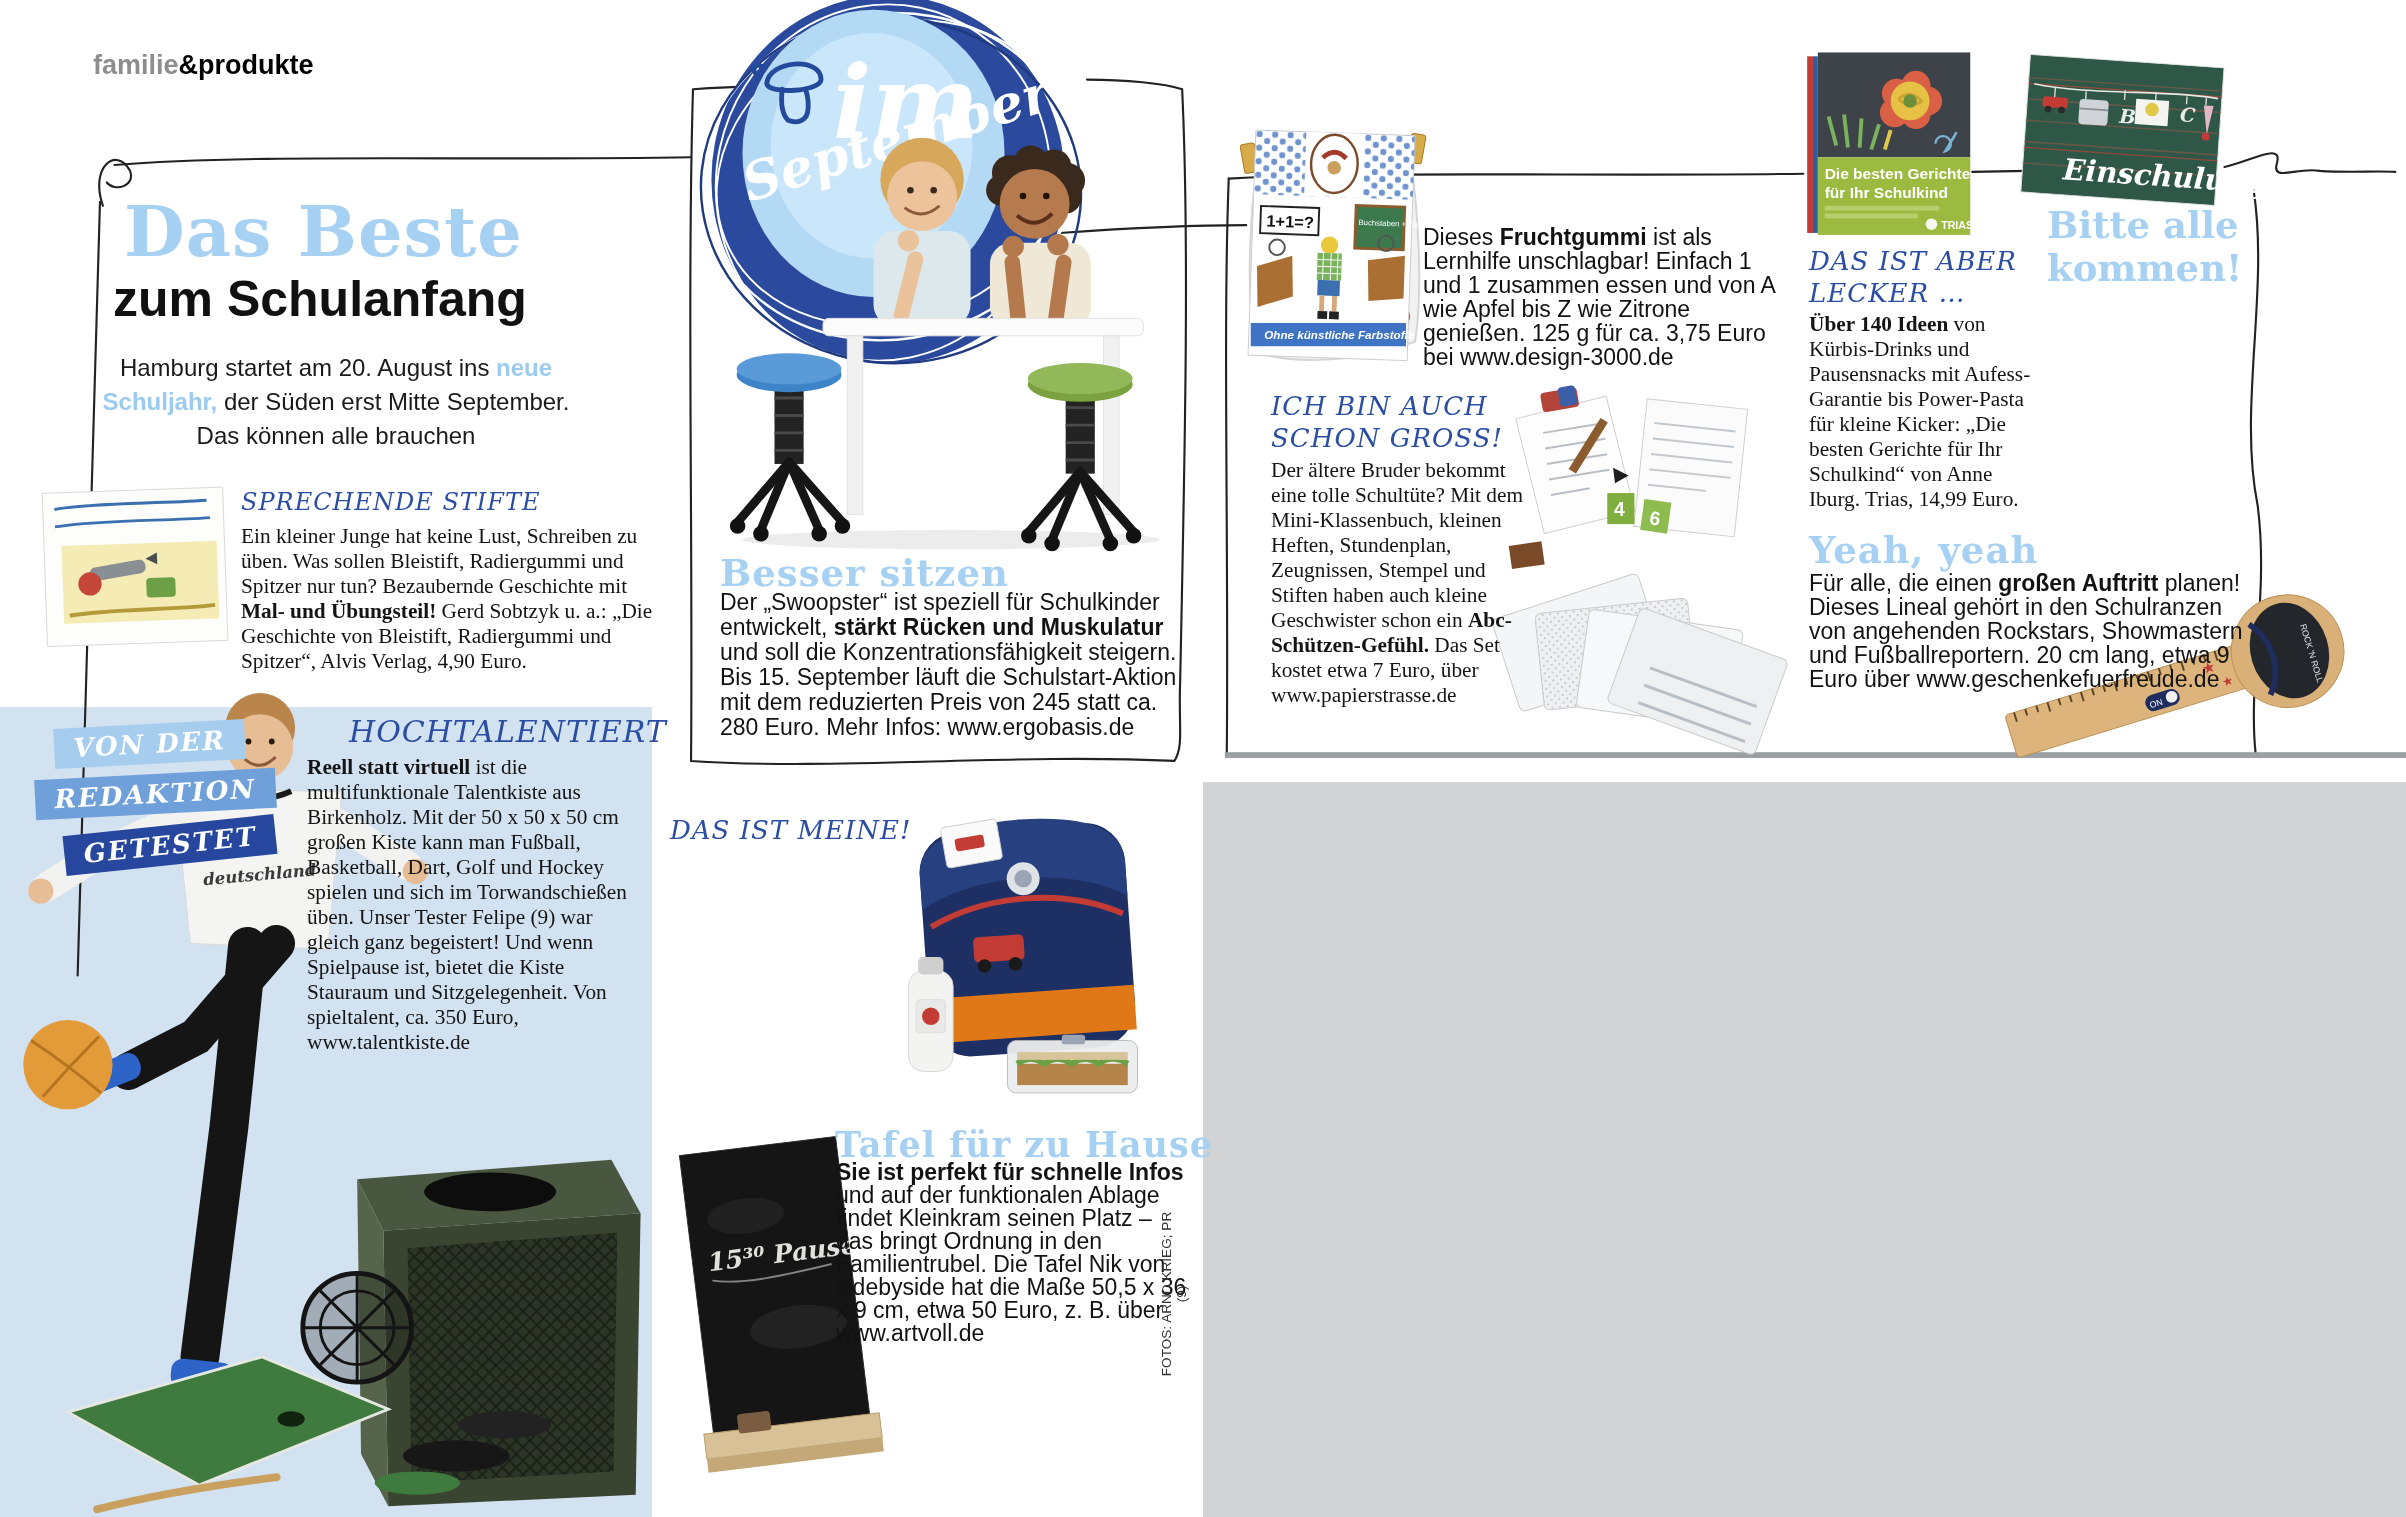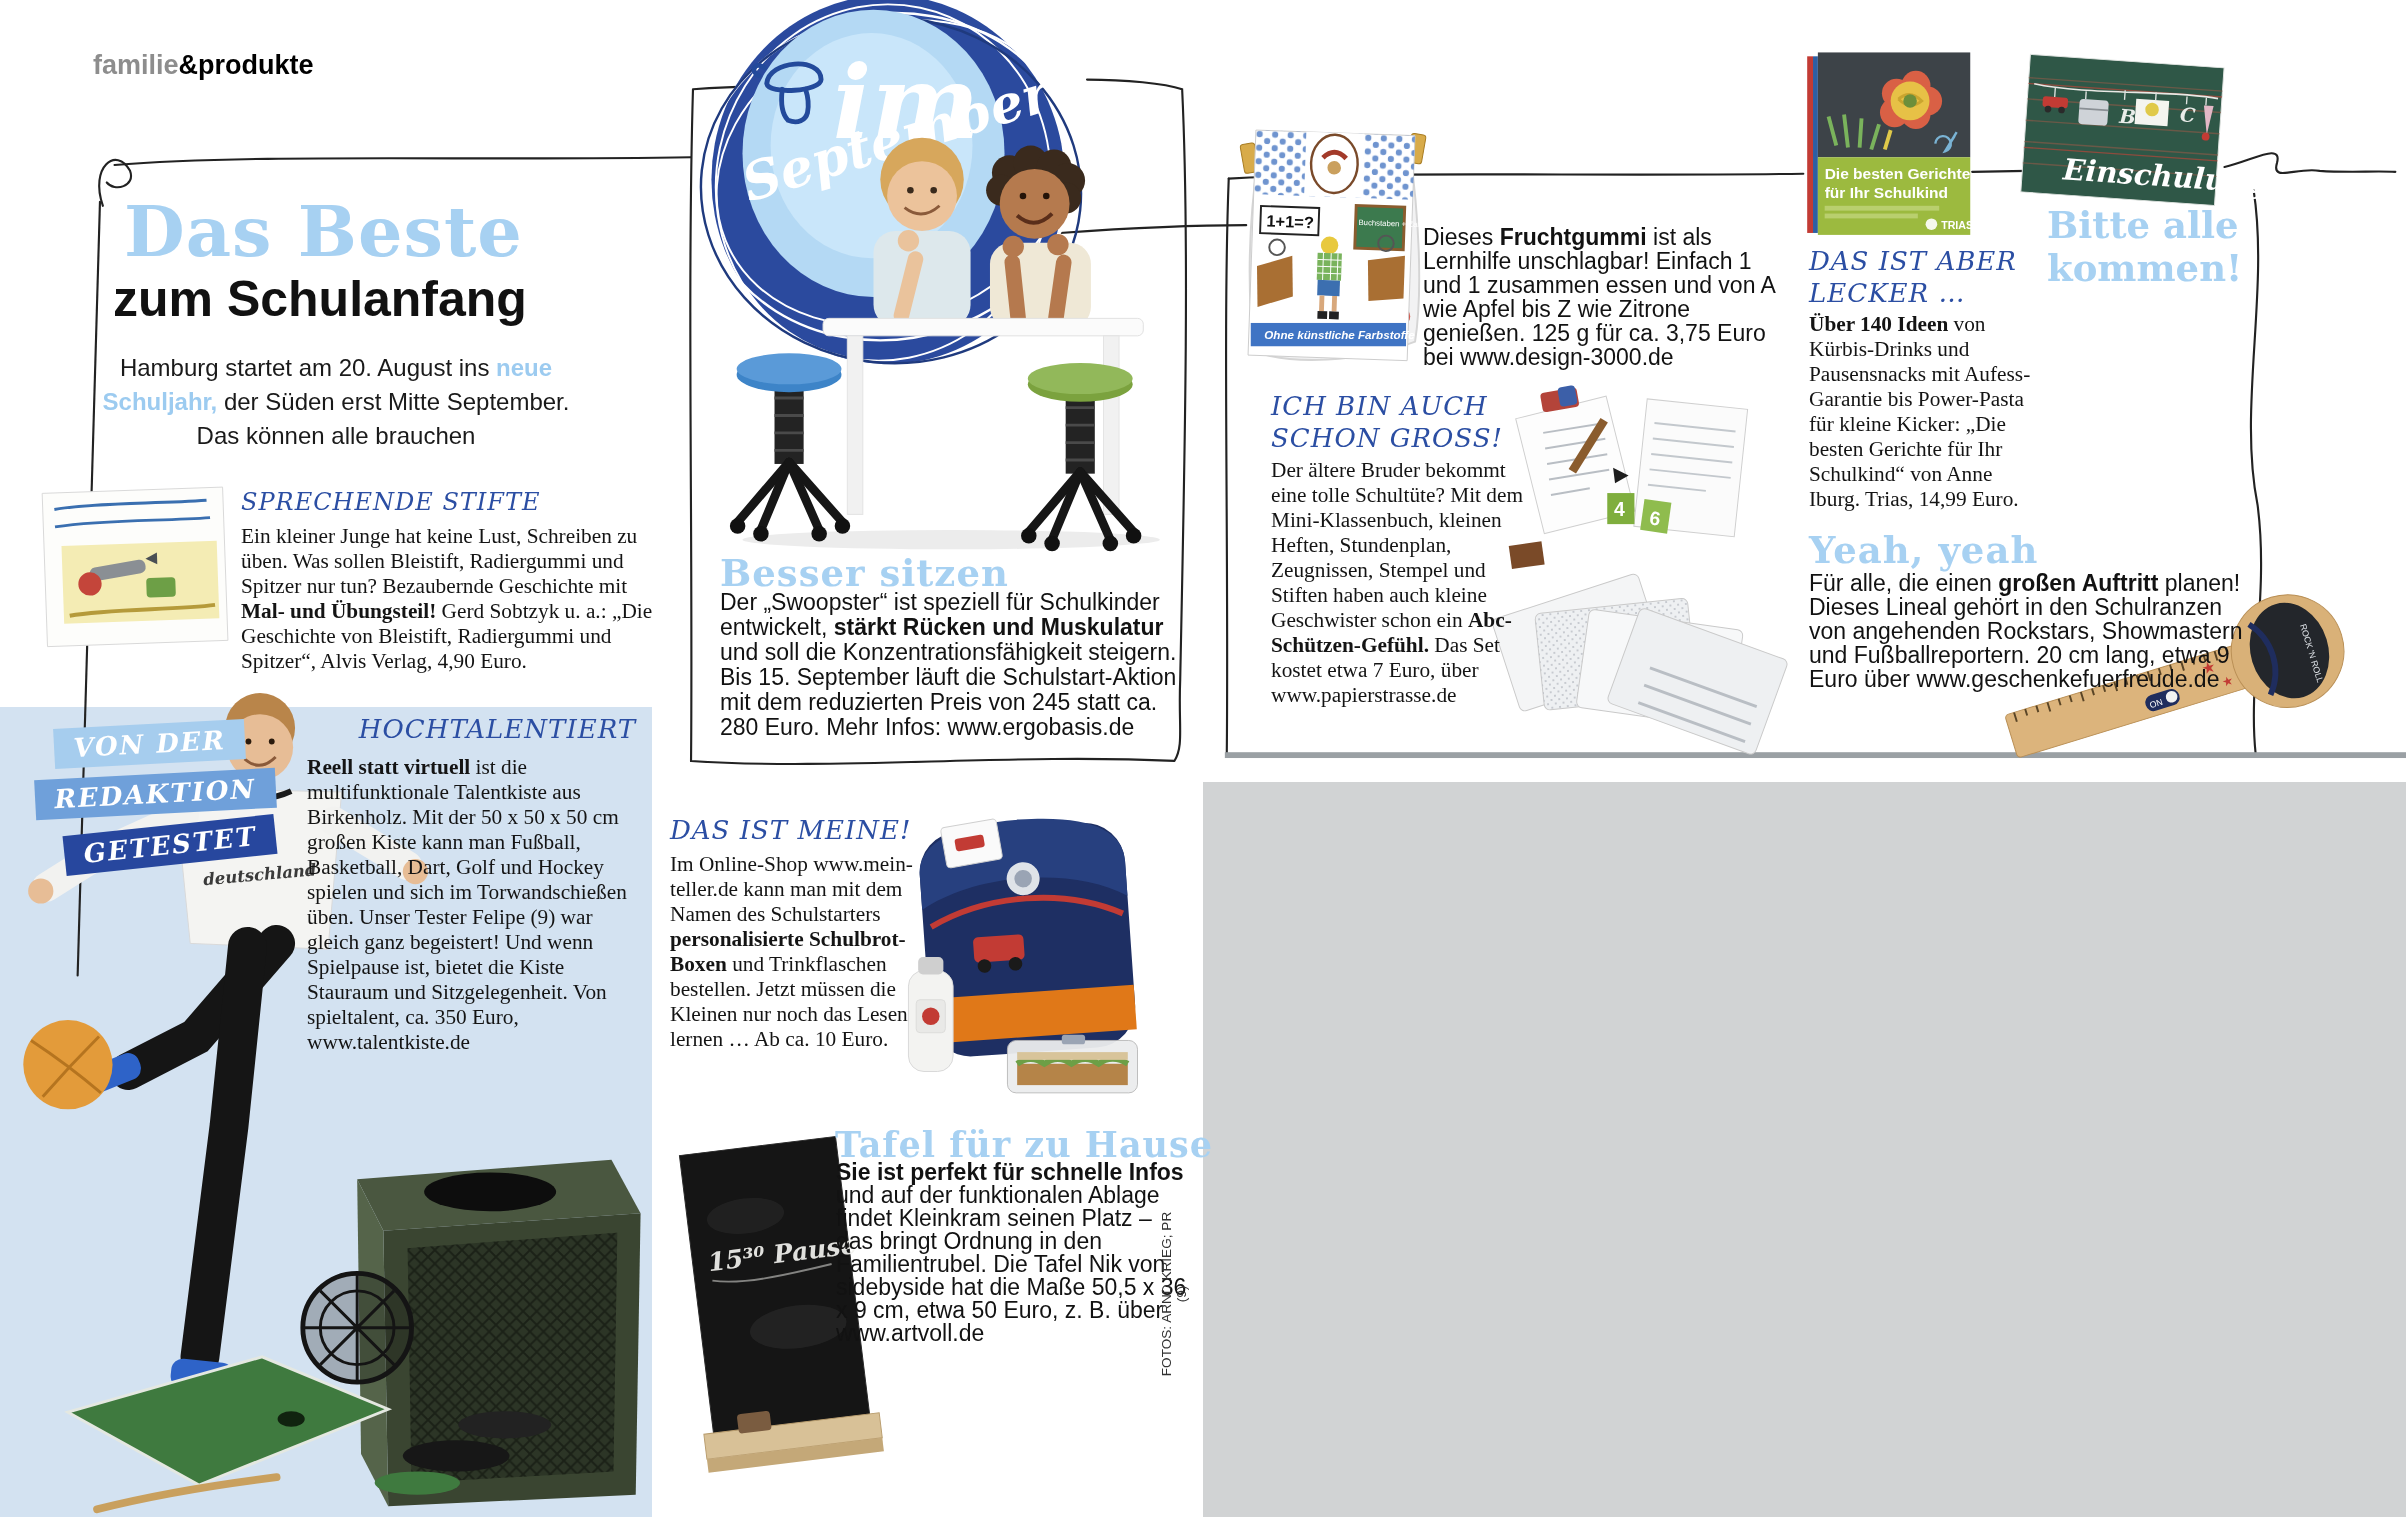--- a/index.html
+++ b/index.html
@@ -372,34 +372,31 @@
   <div class="abs" style="left:54px;top:724px;z-index:4;transform:rotate(-3deg)">
     <span class="ribbon" style="background:#a6cdee">VON DER</span>
   </div>
   <div class="abs" style="left:35px;top:774px;z-index:4;transform:rotate(-3deg)">
     <span class="ribbon" style="background:#6fa0da">REDAKTION</span>
   </div>
   <div class="abs" style="left:64px;top:825px;z-index:4;transform:rotate(-6deg)">
     <span class="ribbon" style="background:#27479e">GETESTET</span>
   </div>
 
-  <div class="abs hdark" style="left:349px;top:714px;width:297px;font-size:26px;text-align:center;z-index:4">HOCHTALENTIERT</div>
+  <div class="abs hdark" style="left:349px;top:714px;width:297px;font-size:30px;text-align:center;z-index:4">HOCHTALENTIERT</div>
   <div class="abs serif body-serif" style="left:307px;top:755px;width:340px;text-align:left;z-index:4">
     <b>Reell statt virtuell</b><span> ist die multifunktionale Talentkiste aus Birkenholz. Mit der 50 x 50 x 50 cm großen Kiste kann man Fußball, Basketball, Dart, Golf und Hockey spielen und sich im Torwandschießen üben. Unser Tester Felipe (9) war gleich ganz begeistert! Und wenn Spielpause ist, bietet die Kiste Stauraum und Sitzgelegenheit. Von spieltalent, ca. 350 Euro, www.talentkiste.de</span>
   </div>
 
   <div class="abs h1blue" style="left:720px;top:551px;font-size:37px;z-index:4">Besser sitzen</div>
   <div class="abs sans body-sans" style="left:720px;top:590px;width:472px;line-height:25px;z-index:4">
     <span>Der „Swoopster“ ist speziell für Schulkinder entwickelt, </span><b>stärkt Rücken und Muskulatur</b><span> und soll die Konzentrationsfähigkeit steigern. Bis 15. September läuft die Schulstart-Aktion mit dem reduzierten Preis von 245 statt ca. 280 Euro. Mehr Infos: www.ergobasis.de</span>
   </div>
 
   <div class="abs hdark" style="left:670px;top:815px;font-size:26px;z-index:4">DAS IST MEINE!</div>
-  <div class="abs serif body-serif" style="left:670px;top:852px;width:246px;z-index:4">
-    <span>Im Online-Shop www.mein-teller.de kann man mit dem Namen des Schulstarters </span><b>personalisierte Schulbrot-Boxen</b><span> und Trinkflaschen bestellen. Jetzt müssen die Kleinen nur noch das Lesen lernen … Ab ca. 10 Euro.</span>
-  </div>
 
   <div class="abs h1blue" style="left:835px;top:1124px;font-size:35px;z-index:4">Tafel für zu Hause</div>
   <div class="abs sans body-sans" style="left:836px;top:1161px;width:357px;line-height:23px;z-index:4">
     <b>Sie ist perfekt für schnelle Infos</b><span> und auf der funktionalen Ablage findet Kleinkram seinen Platz – das bringt Ordnung in den Familientrubel. Die Tafel Nik von sidebyside hat die Maße 50,5 x 36 x 9 cm, etwa 50 Euro, z. B. über www.artvoll.de</span>
   </div>
 
   <div class="abs sans" style="left:1091px;top:1279px;width:165px;font-size:13.6px;color:#333;text-align:center;transform:rotate(-90deg);z-index:4">FOTOS: ARND KRIEG; PR (9)</div>
 
   <div class="abs sans body-sans" style="left:1423px;top:225px;width:371px;z-index:4">
     <span>Dieses </span><b>Fruchtgummi</b><span> ist als Lernhilfe unschlagbar! Einfach 1 und 1 zusammen essen und von A wie Apfel bis Z wie Zitrone genießen. 125 g für ca. 3,75 Euro bei www.design-3000.de</span>

